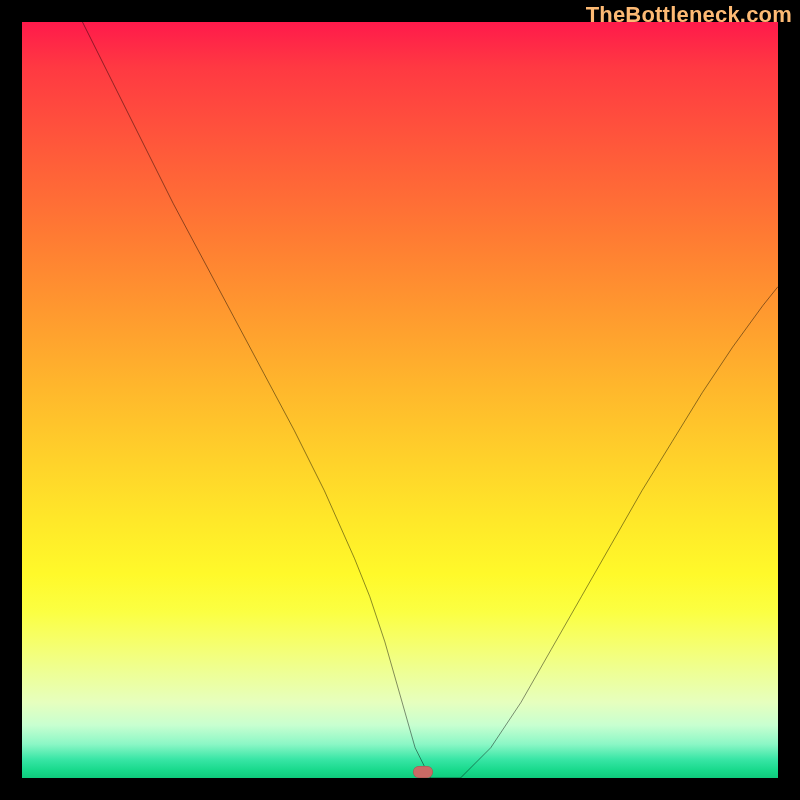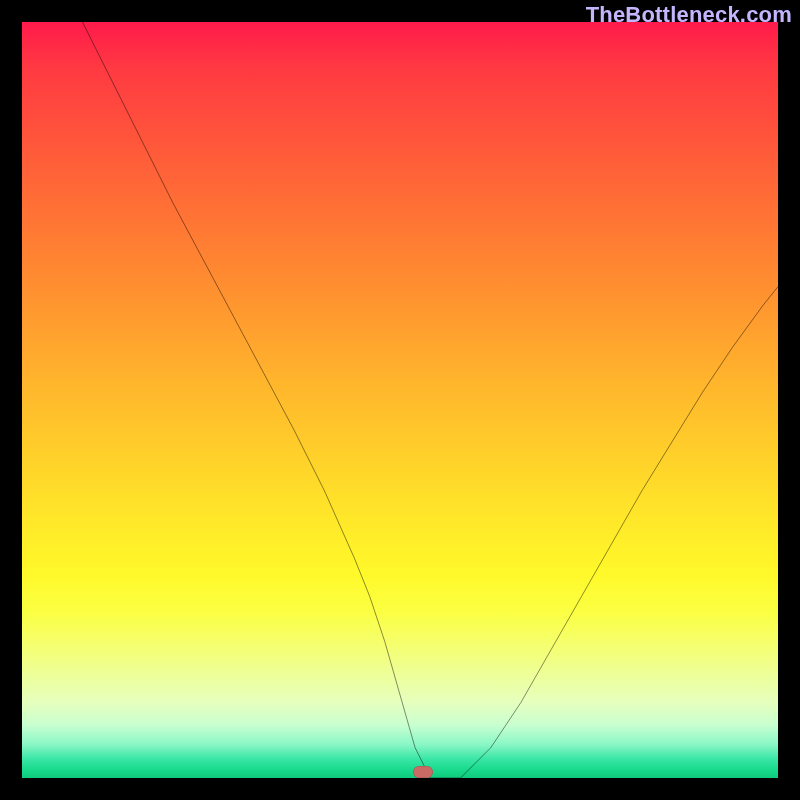--- a/index.html
+++ b/index.html
@@ -14,21 +14,21 @@
   .stage {
     position: relative;
     width: 800px;
     height: 800px;
     background: #000;
   }
   .watermark {
     position: absolute;
     top: 2px;
     right: 8px;
-    color: #c4b5fd;
+    color: #fdba74;
     font-size: 22px;
     font-weight: 600;
     letter-spacing: 0.2px;
     z-index: 5;
   }
   .plot {
     position: absolute;
     left: 22px;
     top: 22px;
     width: 756px;

